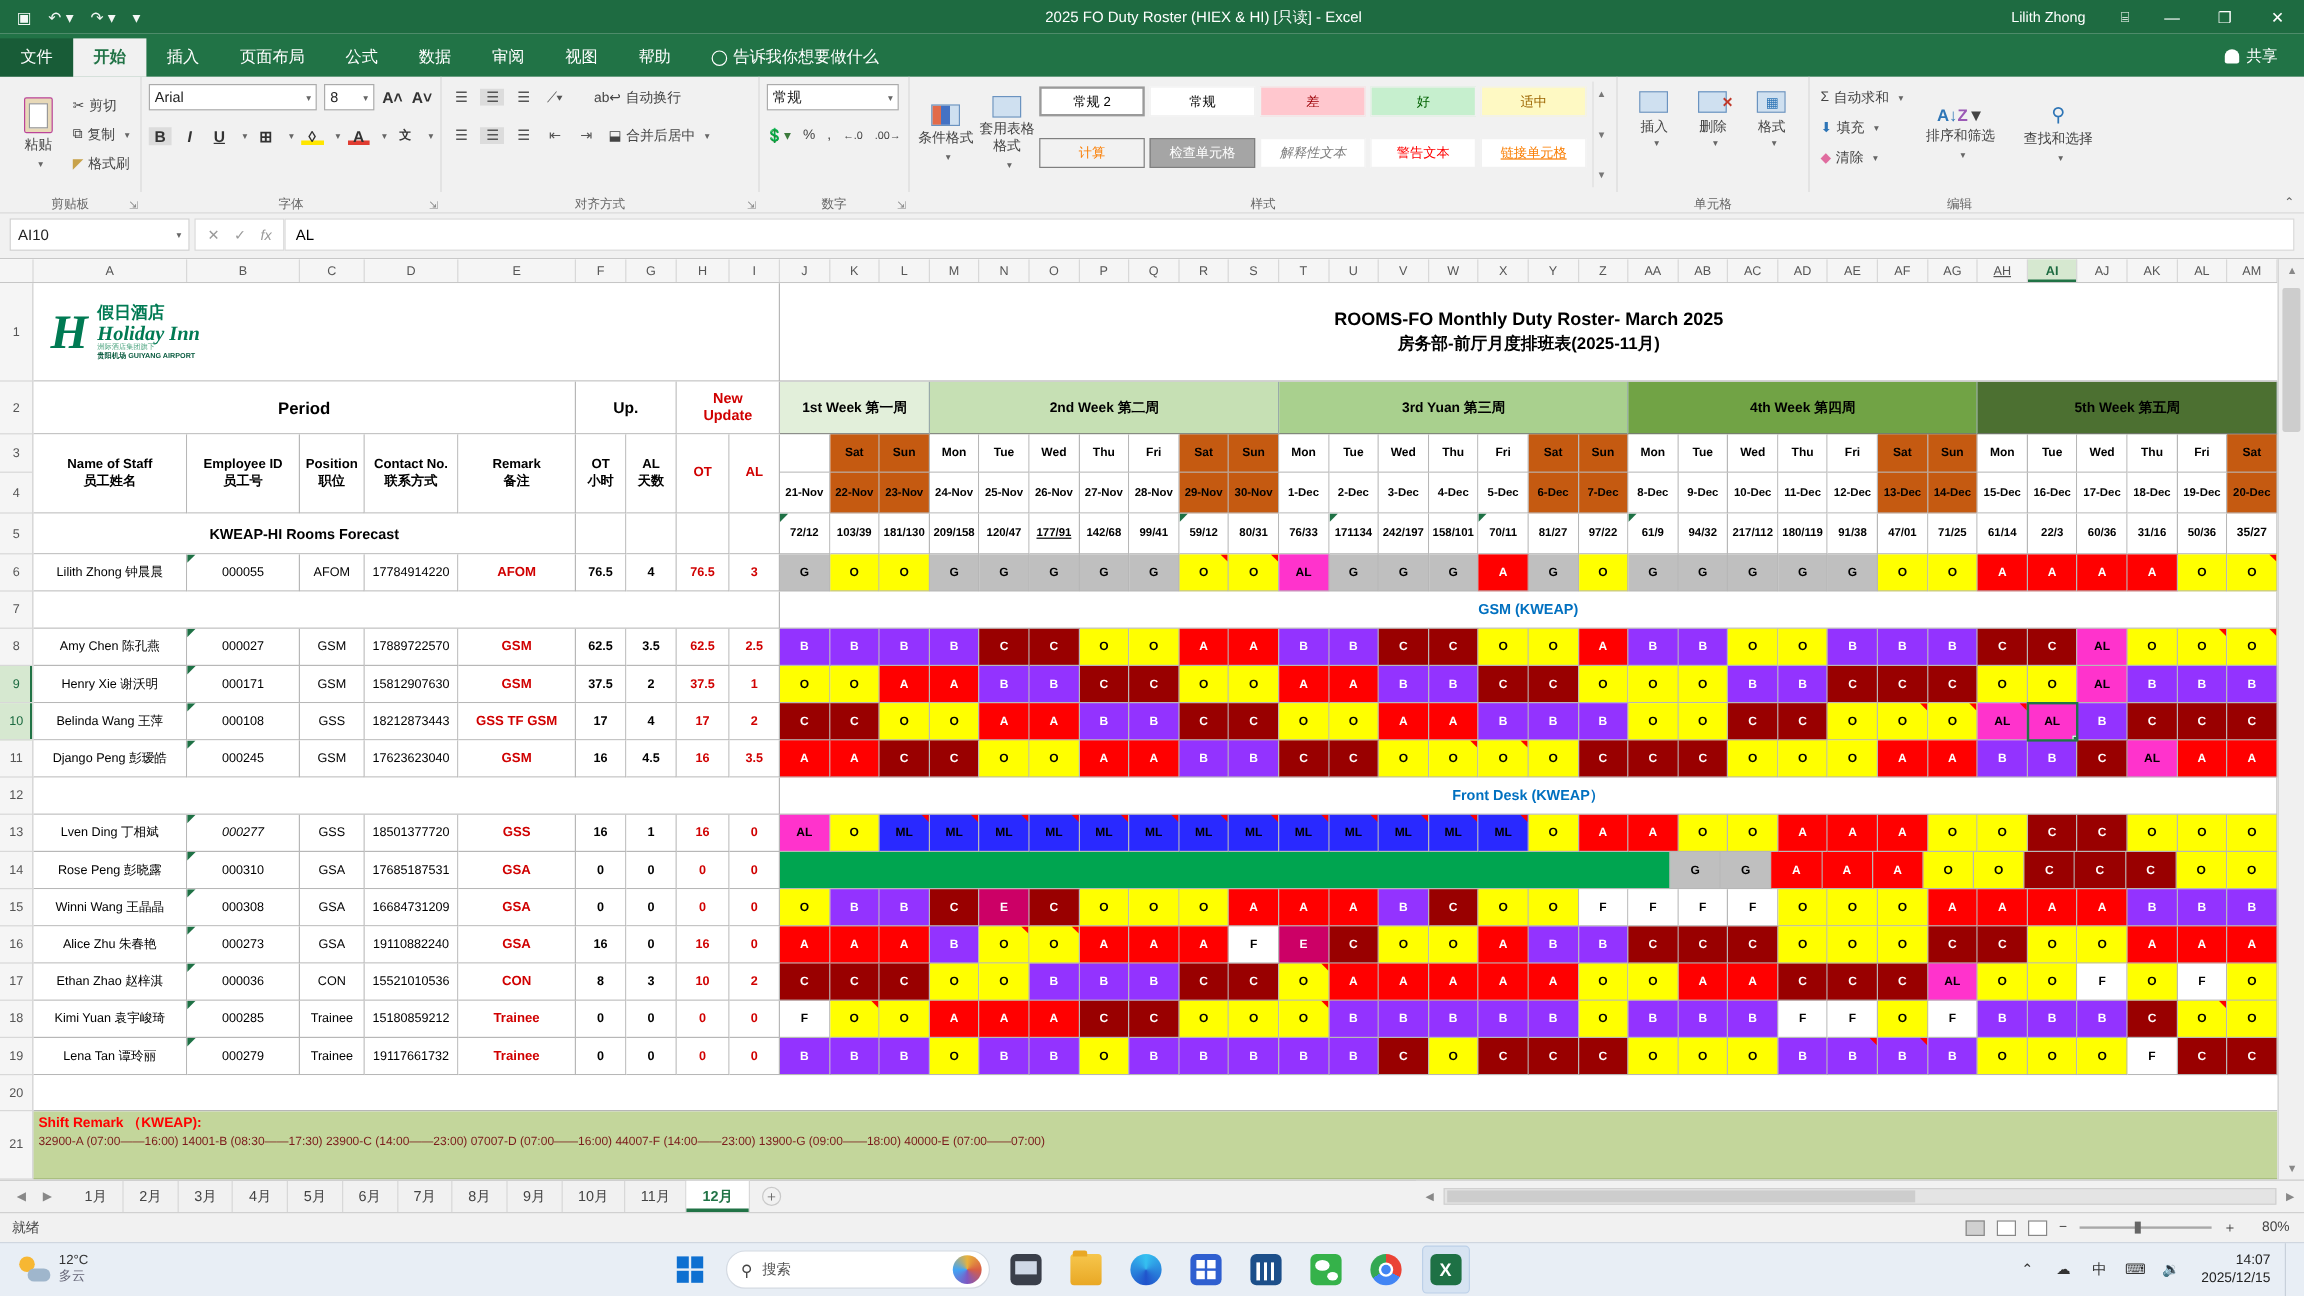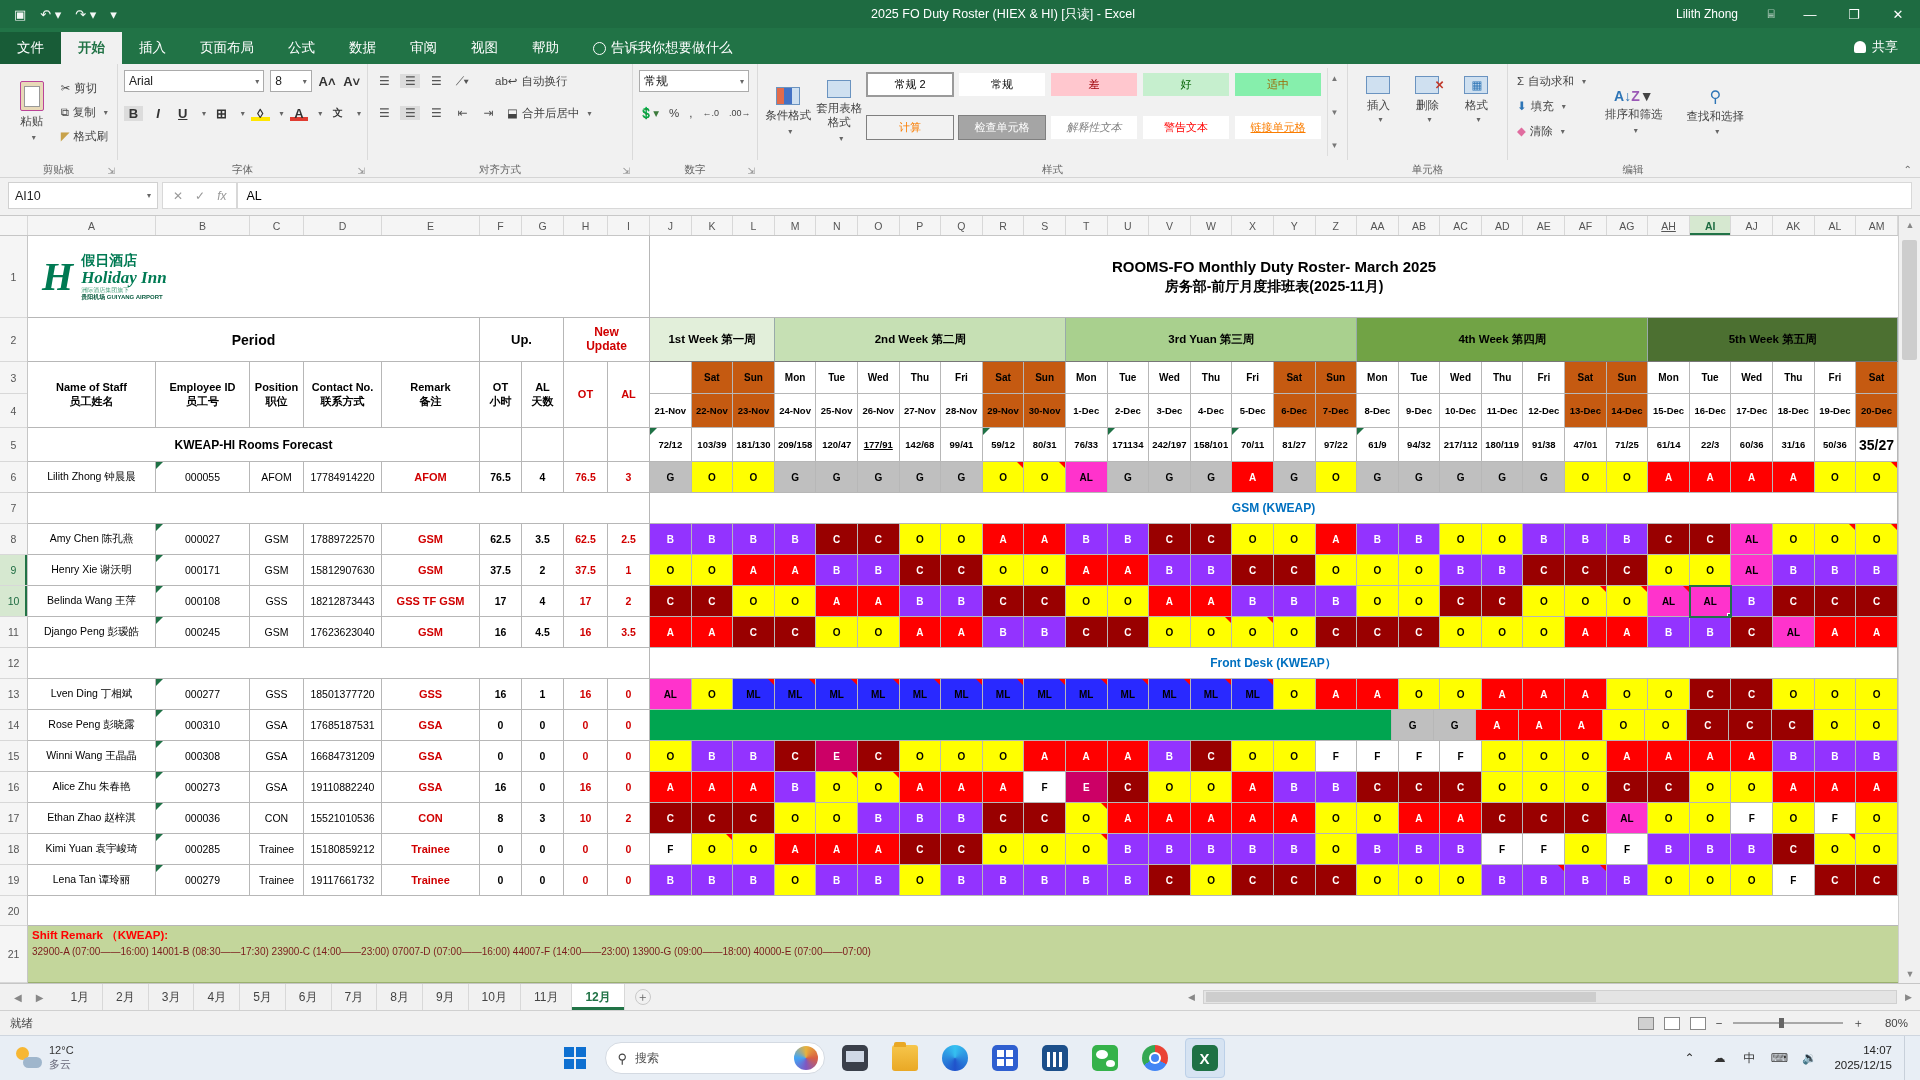--- a/index.html
+++ b/index.html
@@ -309,21 +309,21 @@
           </div>
           <div class="bigbtn" style="width:62px">
             <div class="grid-ic"></div>
             <div class="cap"><span>套用表格格式</span><br><span class="dd">▾</span></div>
           </div>
           <div class="stylegrid" id="stylegallery">
               <div class="stylecell" style="background: rgb(255, 255, 255); color: rgb(0, 0, 0); border: 2px solid rgb(154, 154, 154);">常规 2</div>
               <div class="stylecell" style="background: rgb(255, 255, 255); color: rgb(0, 0, 0);">常规</div>
               <div class="stylecell" style="background: rgb(255, 199, 206); color: rgb(156, 0, 6);">差</div>
               <div class="stylecell" style="background: rgb(198, 239, 206); color: rgb(0, 97, 0);">好</div>
-              <div class="stylecell" style="background: #86efac; color: rgb(156, 101, 0);">适中</div>
+              <div class="stylecell" style="background: #fef9c3; color: rgb(156, 101, 0);">适中</div>
               <div class="stylecell" style="background: rgb(242, 242, 242); color: rgb(250, 125, 0); border: 1px solid rgb(127, 127, 127);">计算</div>
               <div class="stylecell" style="background: rgb(165, 165, 165); color: rgb(255, 255, 255); border: 1px solid rgb(127, 127, 127);">检查单元格</div>
               <div class="stylecell" style="background: rgb(255, 255, 255); color: rgb(127, 127, 127); font-style: italic;">解释性文本</div>
               <div class="stylecell" style="background: rgb(255, 255, 255); color: rgb(255, 0, 0);">警告文本</div>
               <div class="stylecell" style="background: rgb(255, 255, 255); color: rgb(250, 125, 0); text-decoration: underline;">链接单元格</div>
             </div>
           <div class="gal-arrows">
               <span>▲</span>
               <span>▼</span>
               <span>▼</span>
@@ -654,21 +654,21 @@
             <div class="gc datecell" style="width: auto; flex: 1 1 0px; font-weight: bold; font-size: 9.5px;">217/112</div>
             <div class="gc datecell" style="width: auto; flex: 1 1 0px; font-weight: bold; font-size: 9.5px;">180/119</div>
             <div class="gc datecell" style="width: auto; flex: 1 1 0px; font-weight: bold; font-size: 9.5px;">91/38</div>
             <div class="gc datecell" style="width: auto; flex: 1 1 0px; font-weight: bold; font-size: 9.5px;">47/01</div>
             <div class="gc datecell" style="width: auto; flex: 1 1 0px; font-weight: bold; font-size: 9.5px;">71/25</div>
             <div class="gc datecell" style="width: auto; flex: 1 1 0px; font-weight: bold; font-size: 9.5px;">61/14</div>
             <div class="gc datecell" style="width: auto; flex: 1 1 0px; font-weight: bold; font-size: 9.5px;">22/3</div>
             <div class="gc datecell" style="width: auto; flex: 1 1 0px; font-weight: bold; font-size: 9.5px;">60/36</div>
             <div class="gc datecell" style="width: auto; flex: 1 1 0px; font-weight: bold; font-size: 9.5px;">31/16</div>
             <div class="gc datecell" style="width: auto; flex: 1 1 0px; font-weight: bold; font-size: 9.5px;">50/36</div>
-            <div class="gc datecell" style="width: auto; flex: 1 1 0px; font-weight: bold; font-size: 14px;">35/27</div>
+            <div class="gc datecell" style="width: auto; flex: 1 1 0px; font-weight: bold; font-size: 10px;">35/27</div>
           </div>
           <div class="grow" style="height: 31px;">
             <div class="gc" style="width: 128px; flex: 0 0 128px; font-size: 10.5px;">Lilith Zhong 钟晨晨</div>
             <div class="gc" style="width: 94px; flex: 0 0 94px; font-size: 10.5px;">000055<div class="tri-green"></div></div>
             <div class="gc" style="width: 54px; flex: 0 0 54px; font-size: 10.5px;">AFOM</div>
             <div class="gc" style="width: 78px; flex: 0 0 78px; font-size: 10.5px;">17784914220</div>
             <div class="gc red" style="width: 98px; flex: 0 0 98px; font-weight: bold; font-size: 11px;">AFOM</div>
             <div class="gc" style="width: 42px; flex: 0 0 42px; font-weight: bold; font-size: 10.5px;">76.5</div>
             <div class="gc" style="width: 42px; flex: 0 0 42px; font-weight: bold; font-size: 10.5px;">4</div>
             <div class="gc red" style="width: 44px; flex: 0 0 44px; font-weight: bold; font-size: 10.5px;">76.5</div>
@@ -871,21 +871,21 @@
             <div class="gc datecell" style="width: auto; flex: 1 1 0px; background: rgb(255, 51, 204); color: rgb(0, 0, 0); font-weight: bold; font-size: 10px;">AL</div>
             <div class="gc datecell" style="width: auto; flex: 1 1 0px; background: rgb(255, 0, 0); color: rgb(255, 255, 255); font-weight: bold; font-size: 10px;">A</div>
             <div class="gc datecell" style="width: auto; flex: 1 1 0px; background: rgb(255, 0, 0); color: rgb(255, 255, 255); font-weight: bold; font-size: 10px;">A</div>
           </div>
           <div class="grow" style="height: 31px;">
             <div class="gc" style="width: 622px; flex: 0 0 622px; border-right: 1px solid rgb(183, 183, 183);"></div>
             <div class="gc blue-section" style="width: 1248px; flex: 1 1 0px;">Front Desk (KWEAP）</div>
           </div>
           <div class="grow" style="height: 31px;">
             <div class="gc" style="width: 128px; flex: 0 0 128px; font-size: 10.5px;">Lven Ding 丁相斌</div>
-            <div class="gc" style="width: 94px; flex: 0 0 94px; font-size: 10.5px;">000277<div class="tri-green"></div></div>
+            <div class="gc" style="width: 94px; flex: 0 0 94px; font-size: 10.5px; font-style: italic;">000277<div class="tri-green"></div></div>
             <div class="gc" style="width: 54px; flex: 0 0 54px; font-size: 10.5px;">GSS</div>
             <div class="gc" style="width: 78px; flex: 0 0 78px; font-size: 10.5px;">18501377720</div>
             <div class="gc red" style="width: 98px; flex: 0 0 98px; font-weight: bold; font-size: 11px;">GSS</div>
             <div class="gc" style="width: 42px; flex: 0 0 42px; font-weight: bold; font-size: 10.5px;">16</div>
             <div class="gc" style="width: 42px; flex: 0 0 42px; font-weight: bold; font-size: 10.5px;">1</div>
             <div class="gc red" style="width: 44px; flex: 0 0 44px; font-weight: bold; font-size: 10.5px;">16</div>
             <div class="gc red" style="width: 42px; flex: 0 0 42px; font-weight: bold; font-size: 10.5px;">0</div>
             <div class="gc datecell" style="width: auto; flex: 1 1 0px; background: rgb(255, 51, 204); color: rgb(0, 0, 0); font-weight: bold; font-size: 10px;">AL</div>
             <div class="gc datecell" style="width: auto; flex: 1 1 0px; background: rgb(255, 255, 0); color: rgb(0, 0, 0); font-weight: bold; font-size: 10px;">O</div>
             <div class="gc datecell" style="width: auto; flex: 1 1 0px; background: rgb(41, 41, 255); color: rgb(0, 0, 0); font-weight: bold; font-size: 10px;">ML<div class="tri-red"></div></div>

